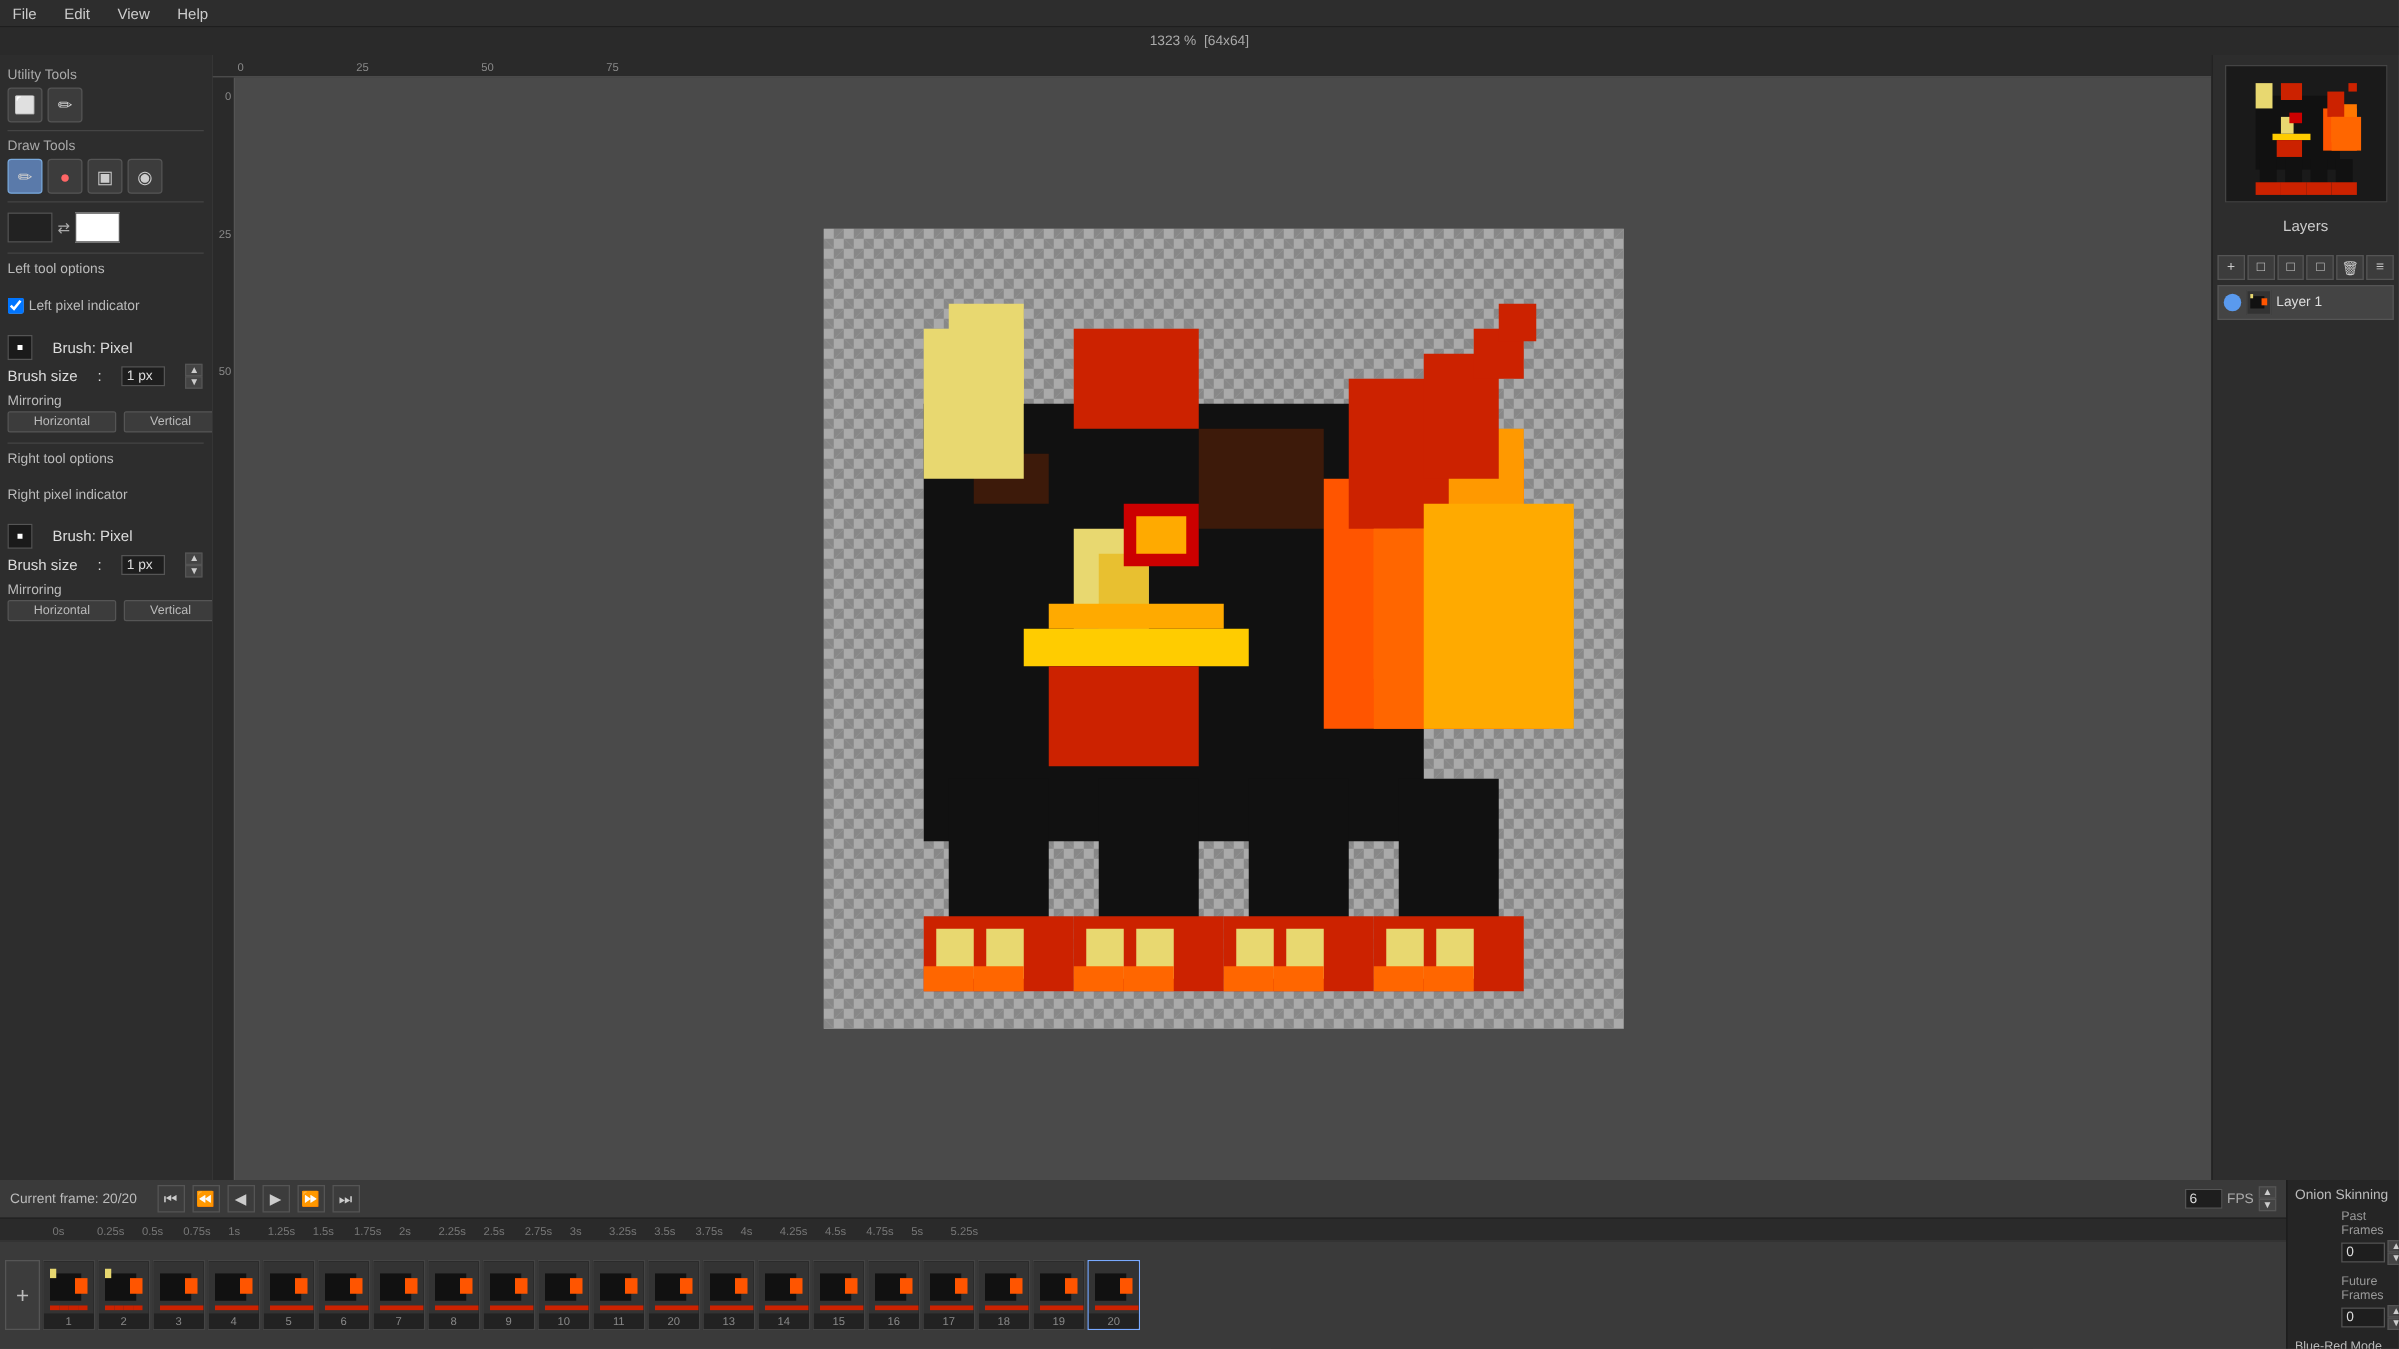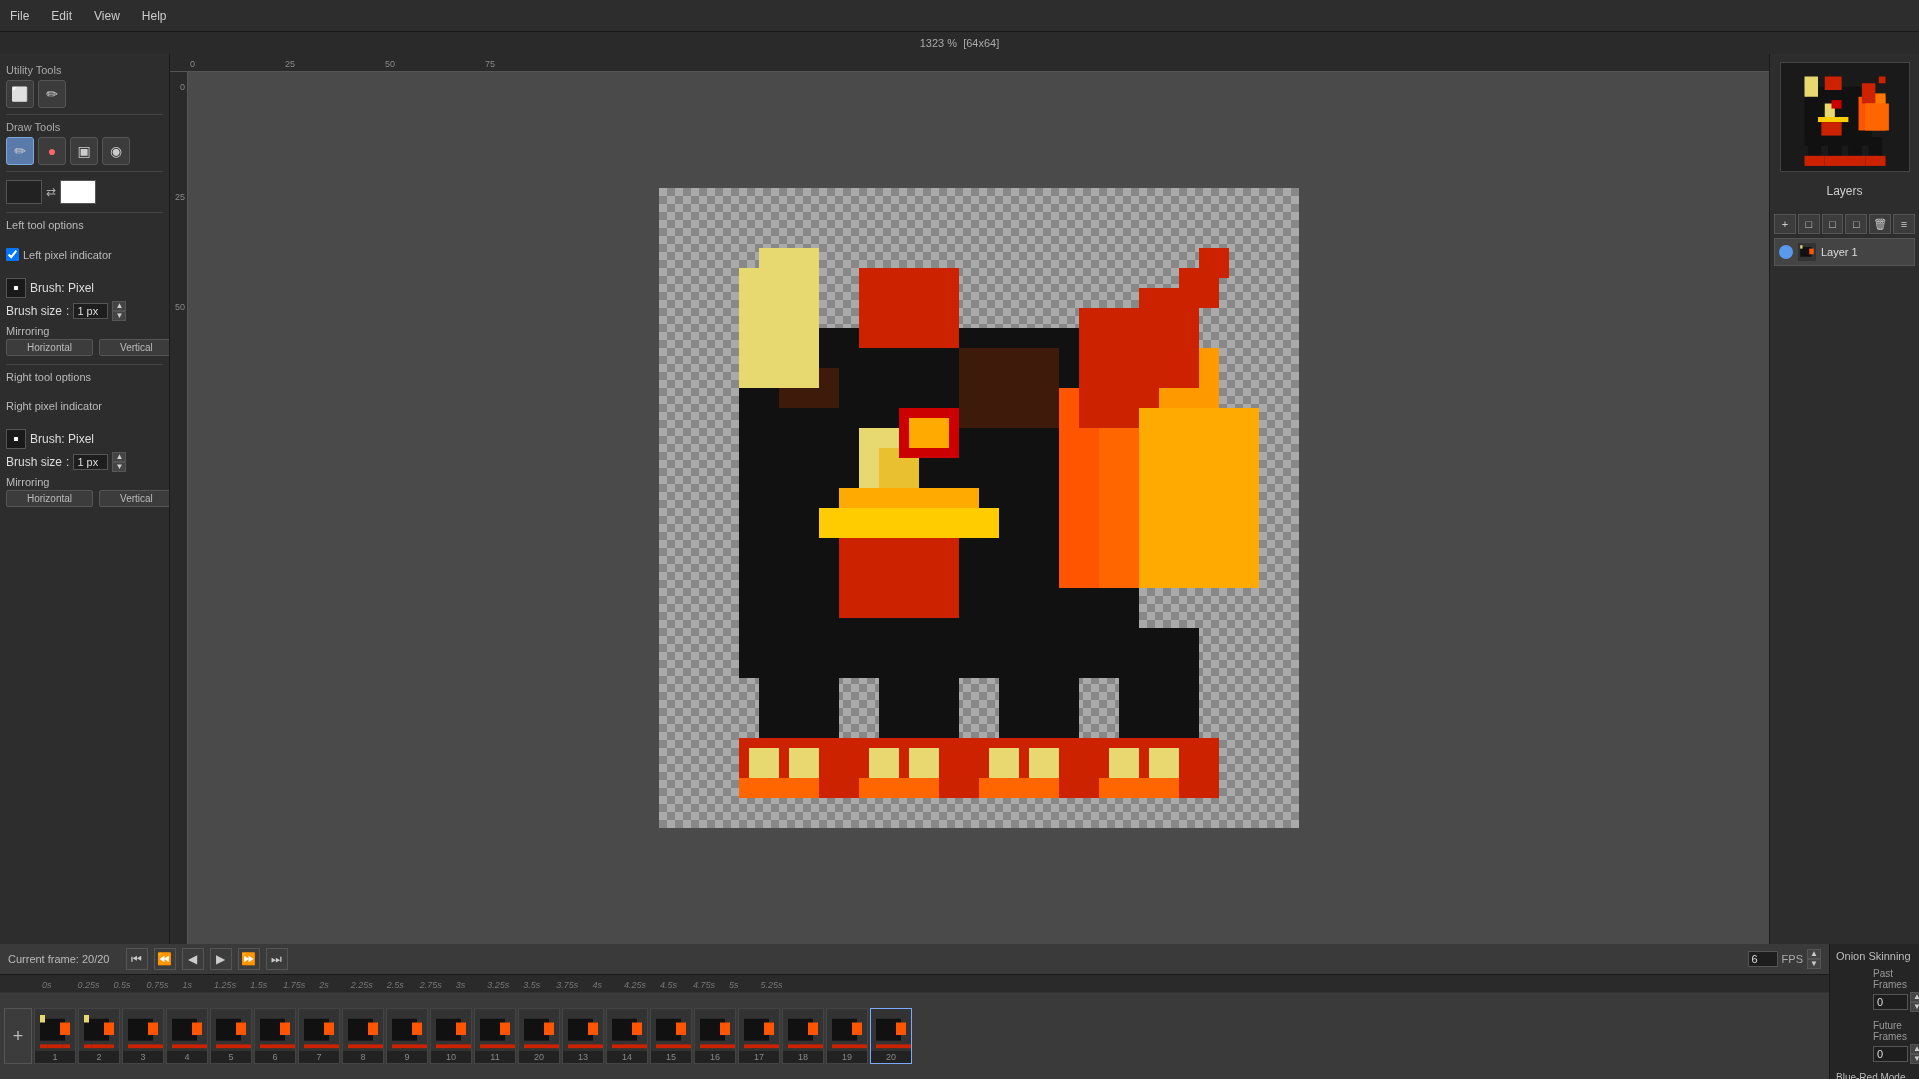--- a/index.html
+++ b/index.html
@@ -13,21 +13,21 @@
       overflow: hidden;
       display: flex;
       flex-direction: column;
     }
 
     
     #menubar {
       background: #2d2d2d;
       display: flex;
       align-items: center;
-      height: 32px;
+      height: 22px;
       padding: 0 6px;
       gap: 14px;
       flex-shrink: 0;
       border-bottom: 1px solid #1a1a1a;
     }
     .menu-item {
       cursor: pointer;
       padding: 2px 4px;
       color: #ccc;
       font-size: 12px;
@@ -139,21 +139,21 @@
       display: flex;
       align-items: center;
       gap: 4px;
       font-size: 11px;
       color: #bbb;
       margin: 17px 0;
     }
     .brush-row {
       display: flex;
       align-items: center;
-      gap: 4px;
+      gap: 16px;
       margin: 3px 0;
     }
     .brush-preview {
       width: 20px;
       height: 20px;
       background: #1a1a1a;
       border: 1px solid #555;
       display: flex;
       align-items: center;
       justify-content: center;
@@ -401,21 +401,20 @@
     #timeline-ruler {
       height: 18px;
       background: #2a2a2a;
       border-bottom: 1px solid #333;
       display: flex;
       align-items: flex-end;
       padding: 0 4px 2px 42px;
       font-size: 9px;
       color: #777;
       overflow: hidden;
-      font-style: italic;
     }
 
     #frames-row {
       display: flex;
       align-items: center;
       padding: 4px;
       gap: 2px;
       overflow-x: auto;
       flex: 1;
     }

